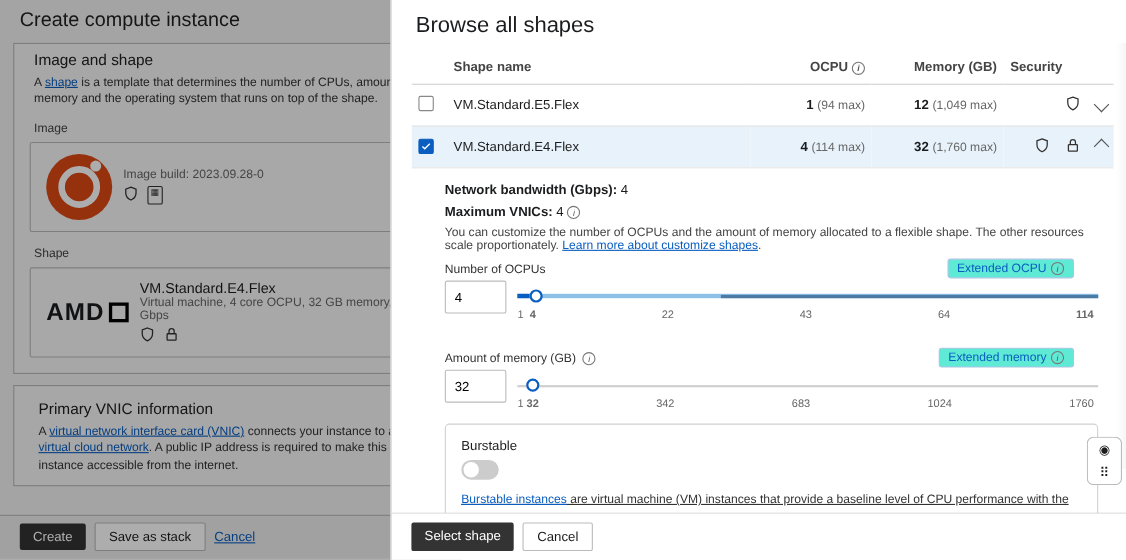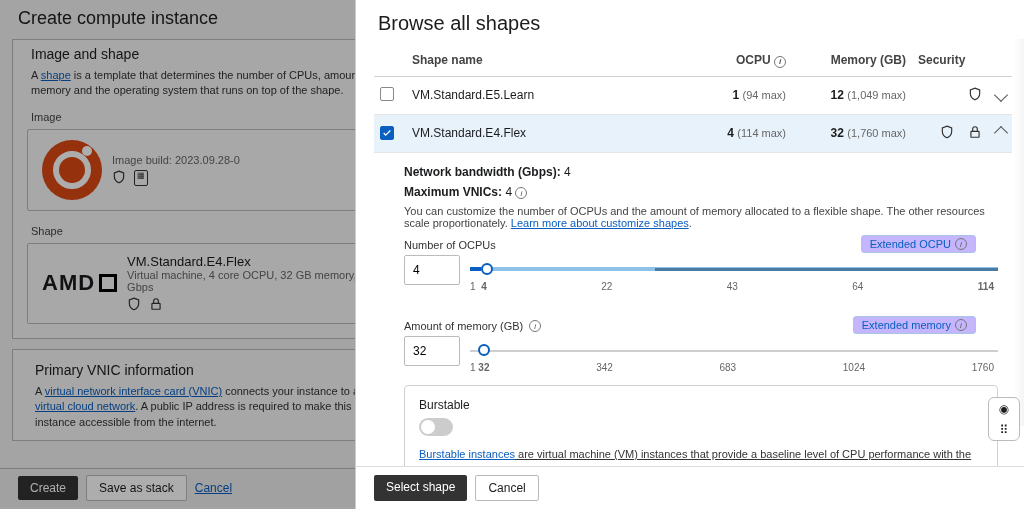--- a/index.html
+++ b/index.html
@@ -46,21 +46,21 @@
   .icons { display:flex; gap:14px; align-items:center; justify-content:flex-end; }
   .chev { width:10px; height:10px; border-right:1.5px solid #555; border-bottom:1.5px solid #555; display:inline-block; transform:rotate(45deg); }
   .chev.up { transform:rotate(-135deg); }
 
   .detail { padding: 12px 14px 16px 30px; }
   .kv { font-size:12px; margin-bottom:6px; }
   .kv b { font-weight:600; }
   .help { font-size:11px; color:#444; margin:6px 0 10px; }
   .help a { color:#0a5ec0; text-decoration:underline; }
   .row-label { font-size:11px; color:#333; margin:8px 0 4px; display:flex; align-items:center; gap:6px; }
-  .ext-pill { position:absolute; right:22px; font-size:11px; color:#0a5ec0; border:1px solid #a9c5e6; border-radius:3px; padding:2px 8px; background:#c4b5fd; display:flex; align-items:center; gap:4px; }
+  .ext-pill { position:absolute; right:22px; font-size:11px; color:#0a5ec0; border:1px solid #a9c5e6; border-radius:3px; padding:2px 8px; background:#5eead4; display:flex; align-items:center; gap:4px; }
   .slider-wrap { display:flex; align-items:center; gap:10px; position:relative; }
   .num-input { width:56px; height:30px; border:1px solid #bbb; border-radius:2px; padding:0 8px; font-size:12px; }
   .track { flex:1; position:relative; height:30px; }
   .track .bar { position:absolute; left:0; right:0; top:14px; height:2px; background:#cfcfcf; }
   .track .bar.dark { background:#4b7aa3; height:3px; top:13px; left:35%; right:0; }
   .track .bar.fill1 { background:#8ec1e8; height:4px; top:12px; left:0; right:0; }
   .track .thumb { position:absolute; top:8px; width:12px; height:12px; border-radius:50%; background:#fff; border:2px solid #0a5ec0; }
   .track.ocpu .thumb { left:2%; }
   .track.ocpu .fill { position:absolute; top:12px; left:0; width:2%; height:4px; background:#0a5ec0; }
   .track.mem .thumb { left:1.5%; }
@@ -144,21 +144,21 @@
           <th class="th">Shape name</th>
           <th class="th right" style="width:110px;"><span>OCPU</span> <span class="info-i">i</span></th>
           <th class="th right" style="width:120px;">Memory (GB)</th>
           <th class="th" style="width:100px;">Security</th>
         </tr>
       </thead>
       <tbody>
 
         <tr class="td-row">
           <td class="td"><span class="chk"></span></td>
-          <td class="td">VM.Standard.E5.Learn</td>
+          <td class="td">VM.Standard.E5.Flex</td>
           <td class="td right"><b>1</b> <span class="muted">(94 max)</span></td>
           <td class="td right"><b>12</b> <span class="muted">(1,049 max)</span></td>
           <td class="td">
                 <div class="icons">
             <span><svg class="shield" viewBox="0 0 24 24" fill="none" stroke="#333" stroke-width="2">
                       <path d="M12 2l8 3v6c0 5-3.5 9-8 11-4.5-2-8-6-8-11V5l8-3z"></path>
                     </svg></span>
             <span class="chev"></span>
           </div>
               </td>

